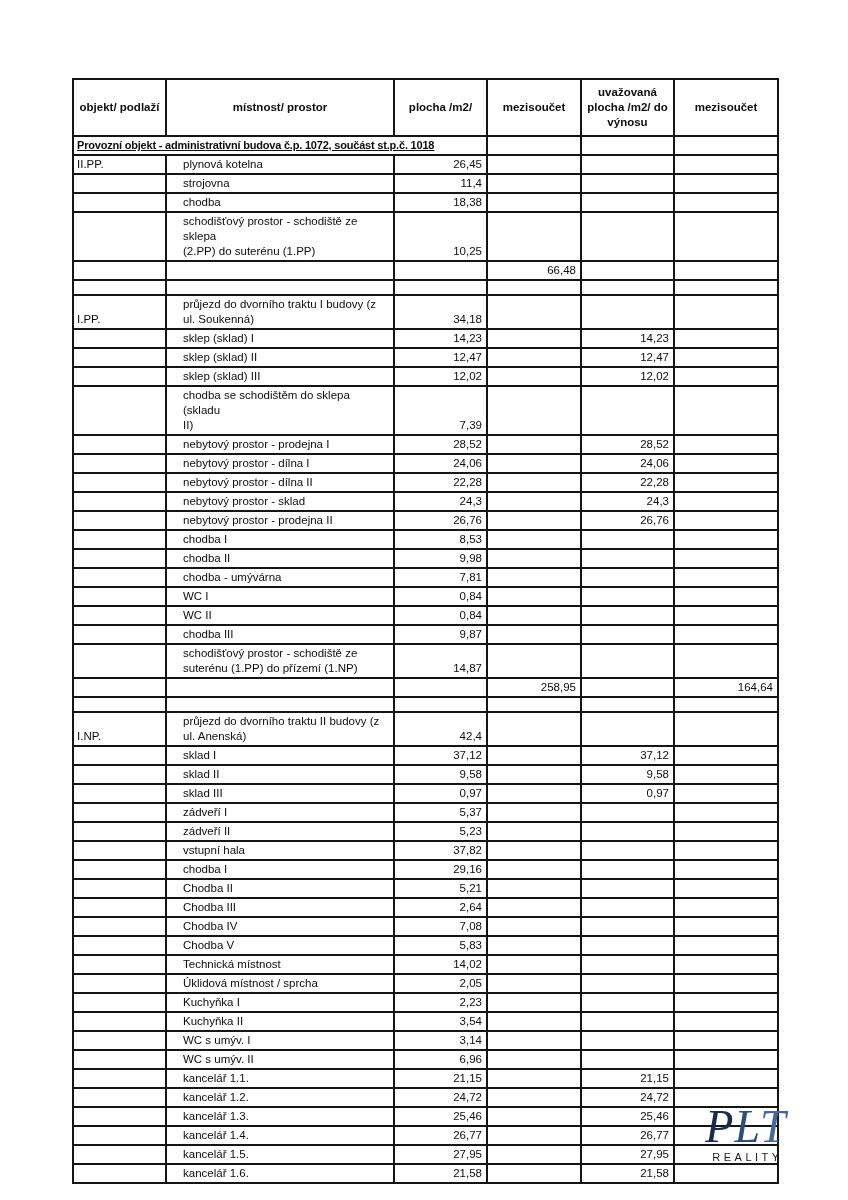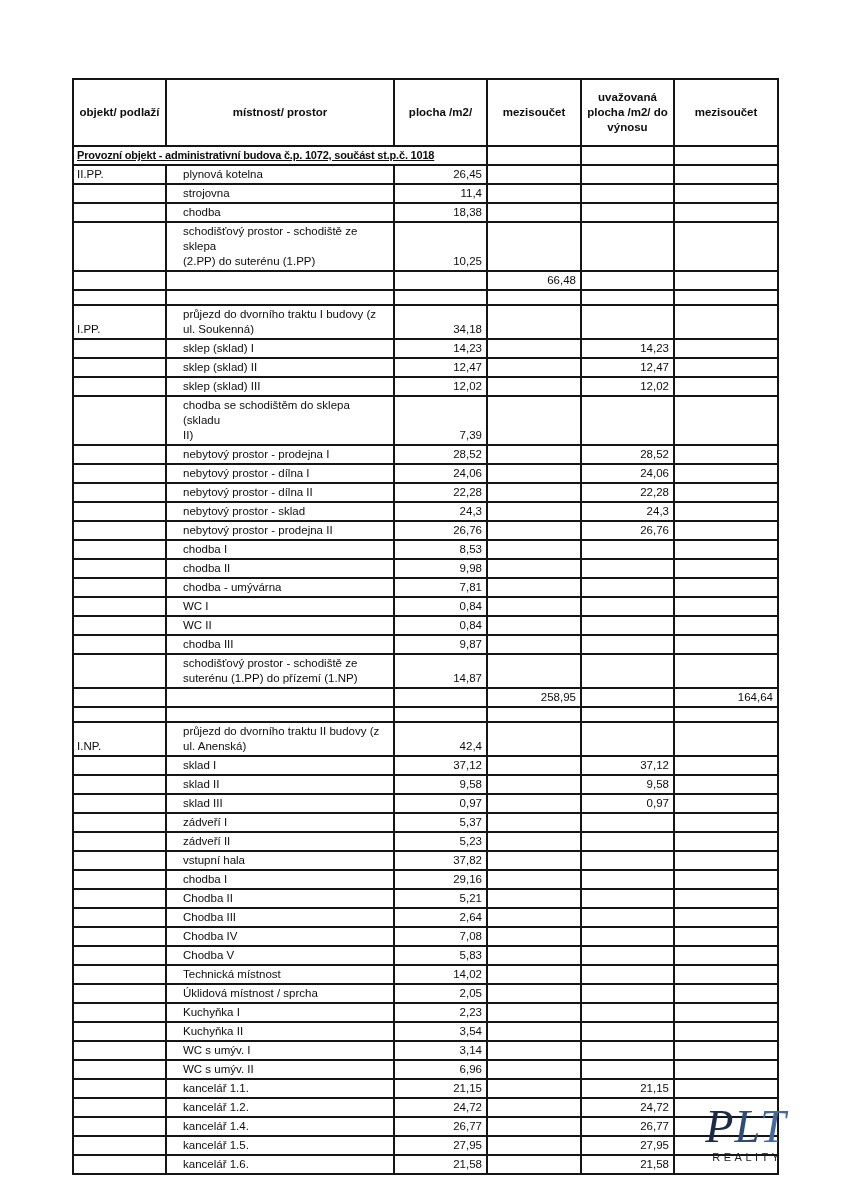--- a/index.html
+++ b/index.html
@@ -33,21 +33,21 @@
     border: 2px solid #151515;
     padding: 1px 3px;
     vertical-align: bottom;
     overflow: hidden;
   }
   .area-table thead th {
     height: 57px;
     font-weight: bold;
     text-align: center;
     vertical-align: middle;
-    padding: 10px 2px;
+    padding: 0 2px;
   }
   tr.section-row td {
     height: 18px;
     font-weight: bold;
     white-space: nowrap;
     font-size: 11px;
     letter-spacing: -0.2px;
     vertical-align: middle;
   }
   tr.section-row td.section-title { text-decoration: underline; margin-left: 18px; }
@@ -473,20 +473,28 @@
         <tr class="single">
           <td class="floor"></td>
           <td class="room">kancelář 1.2.</td>
           <td class="num">24,72</td>
           <td class="num"></td>
           <td class="num">24,72</td>
           <td class="num"></td>
         </tr>
         <tr class="single">
           <td class="floor"></td>
+          <td class="room">kancelář 1.3.</td>
+          <td class="num">25,46</td>
+          <td class="num"></td>
+          <td class="num">25,46</td>
+          <td class="num"></td>
+        </tr>
+        <tr class="single">
+          <td class="floor"></td>
           <td class="room">kancelář 1.4.</td>
           <td class="num">26,77</td>
           <td class="num"></td>
           <td class="num">26,77</td>
           <td class="num"></td>
         </tr>
         <tr class="single">
           <td class="floor"></td>
           <td class="room">kancelář 1.5.</td>
           <td class="num">27,95</td>

